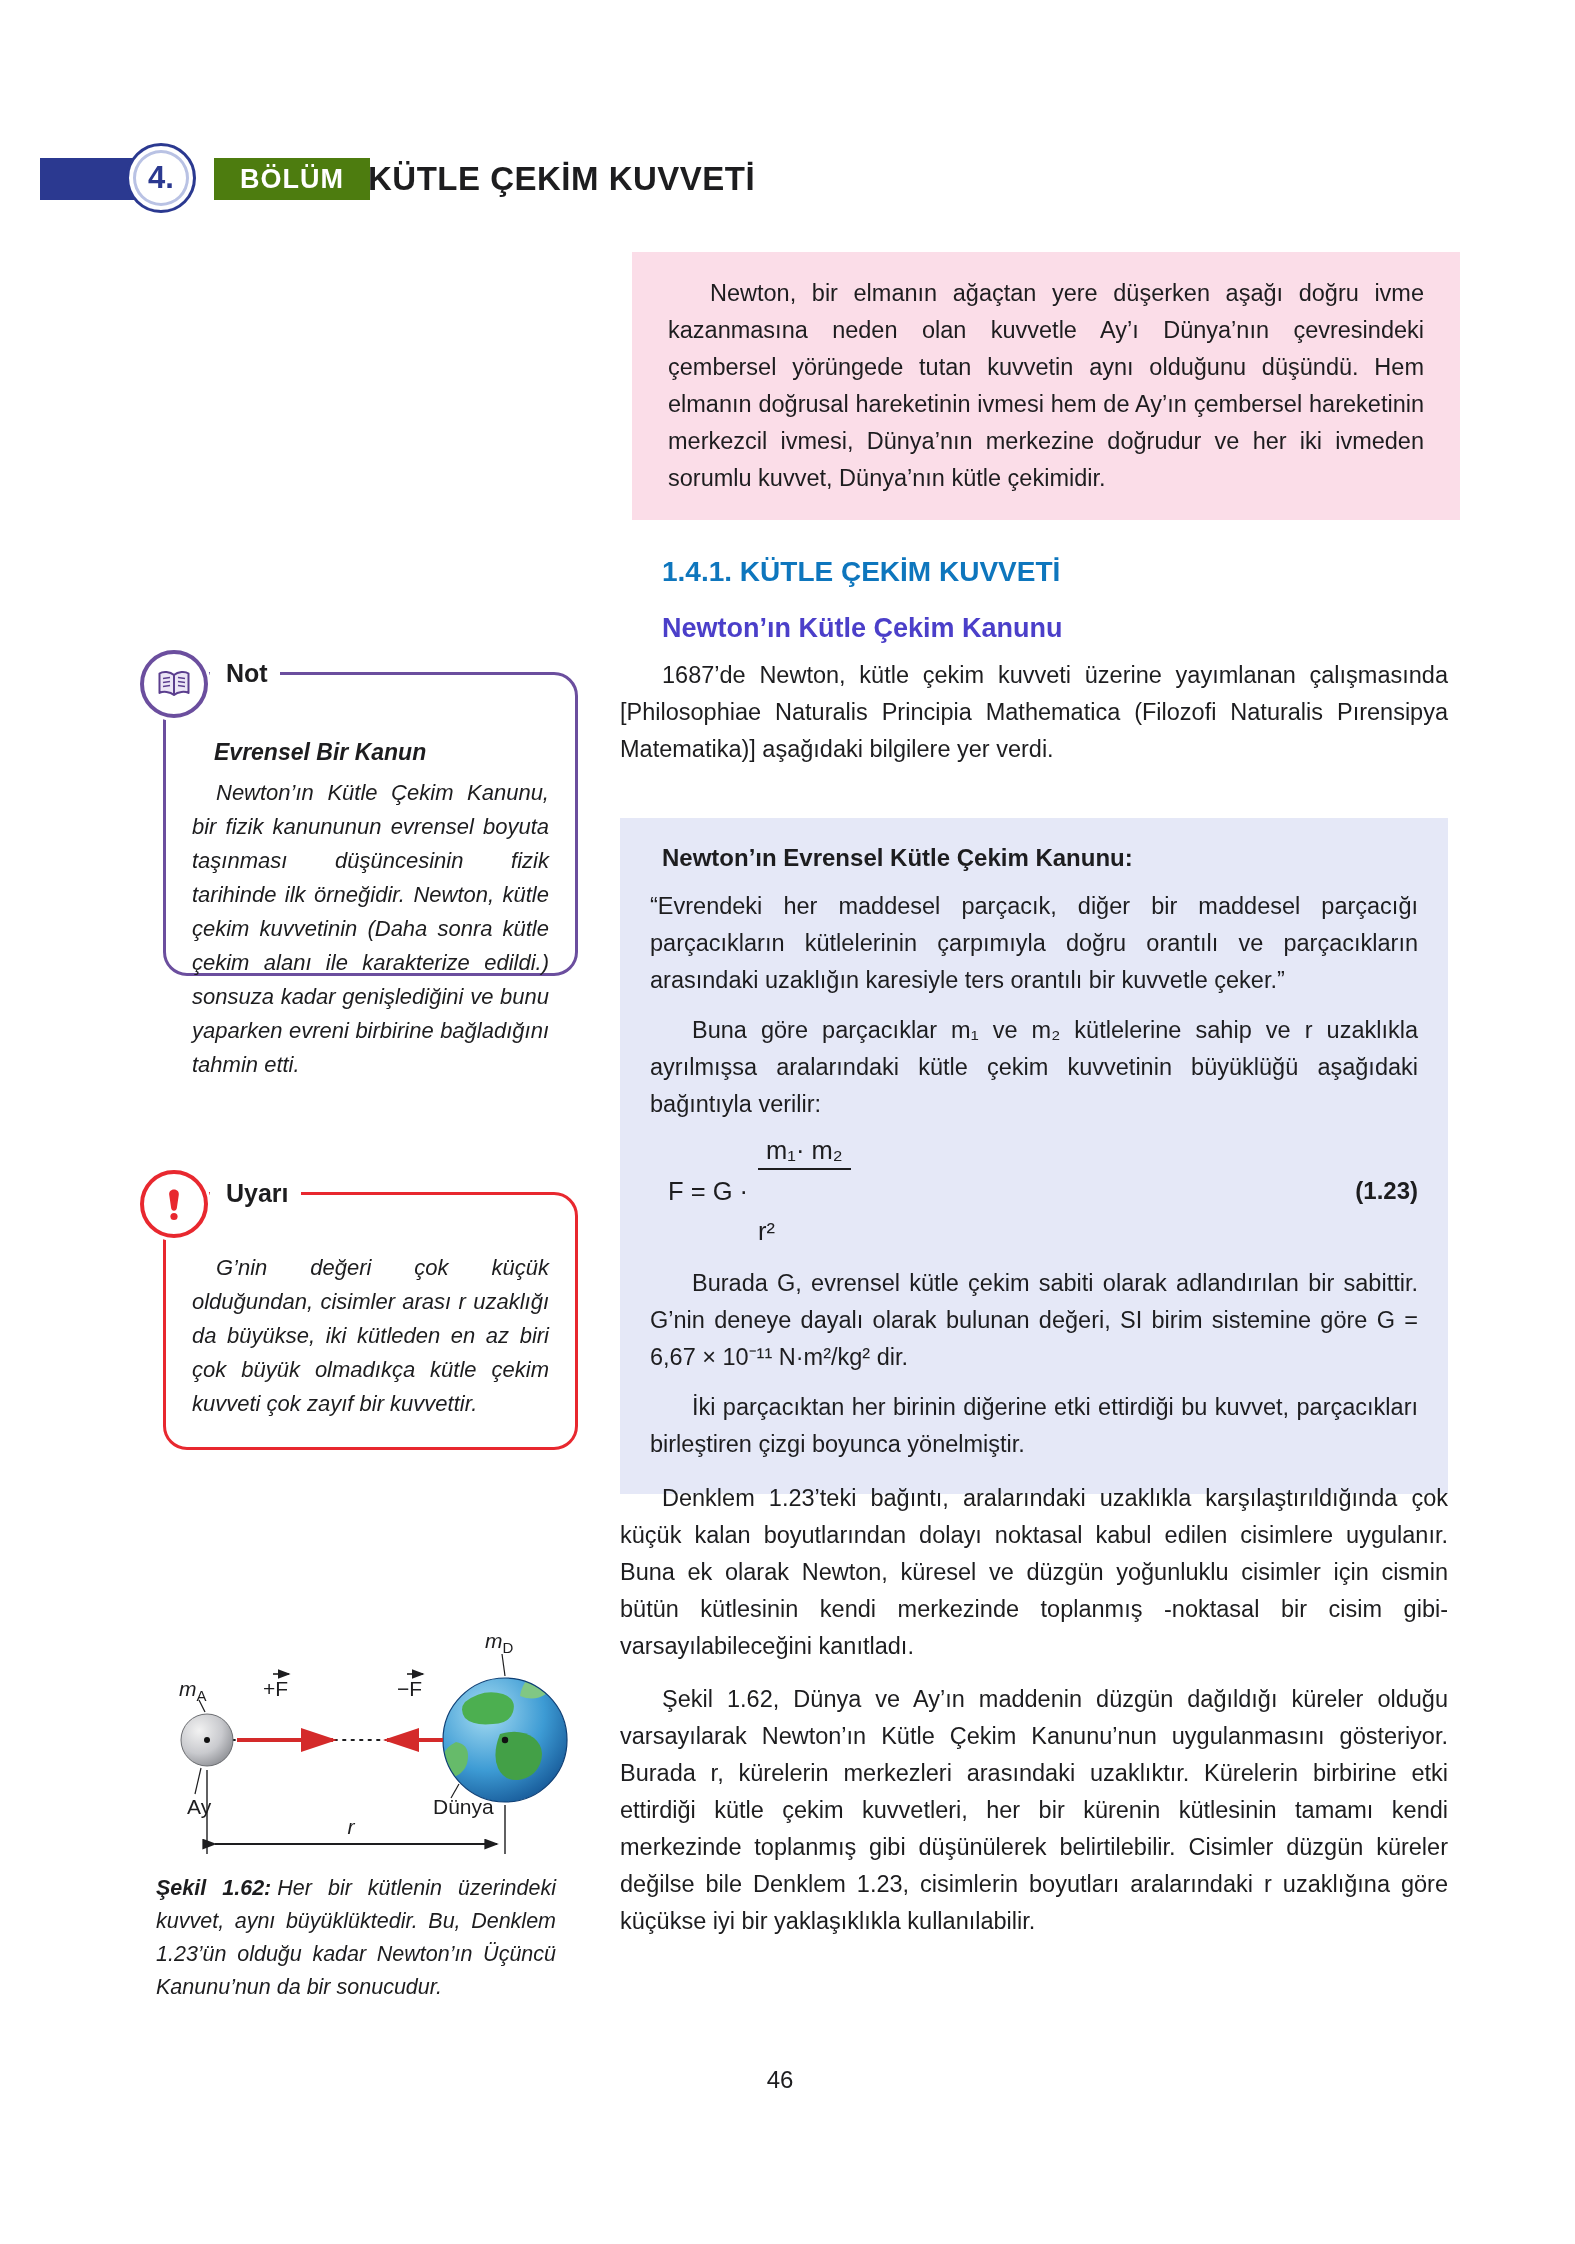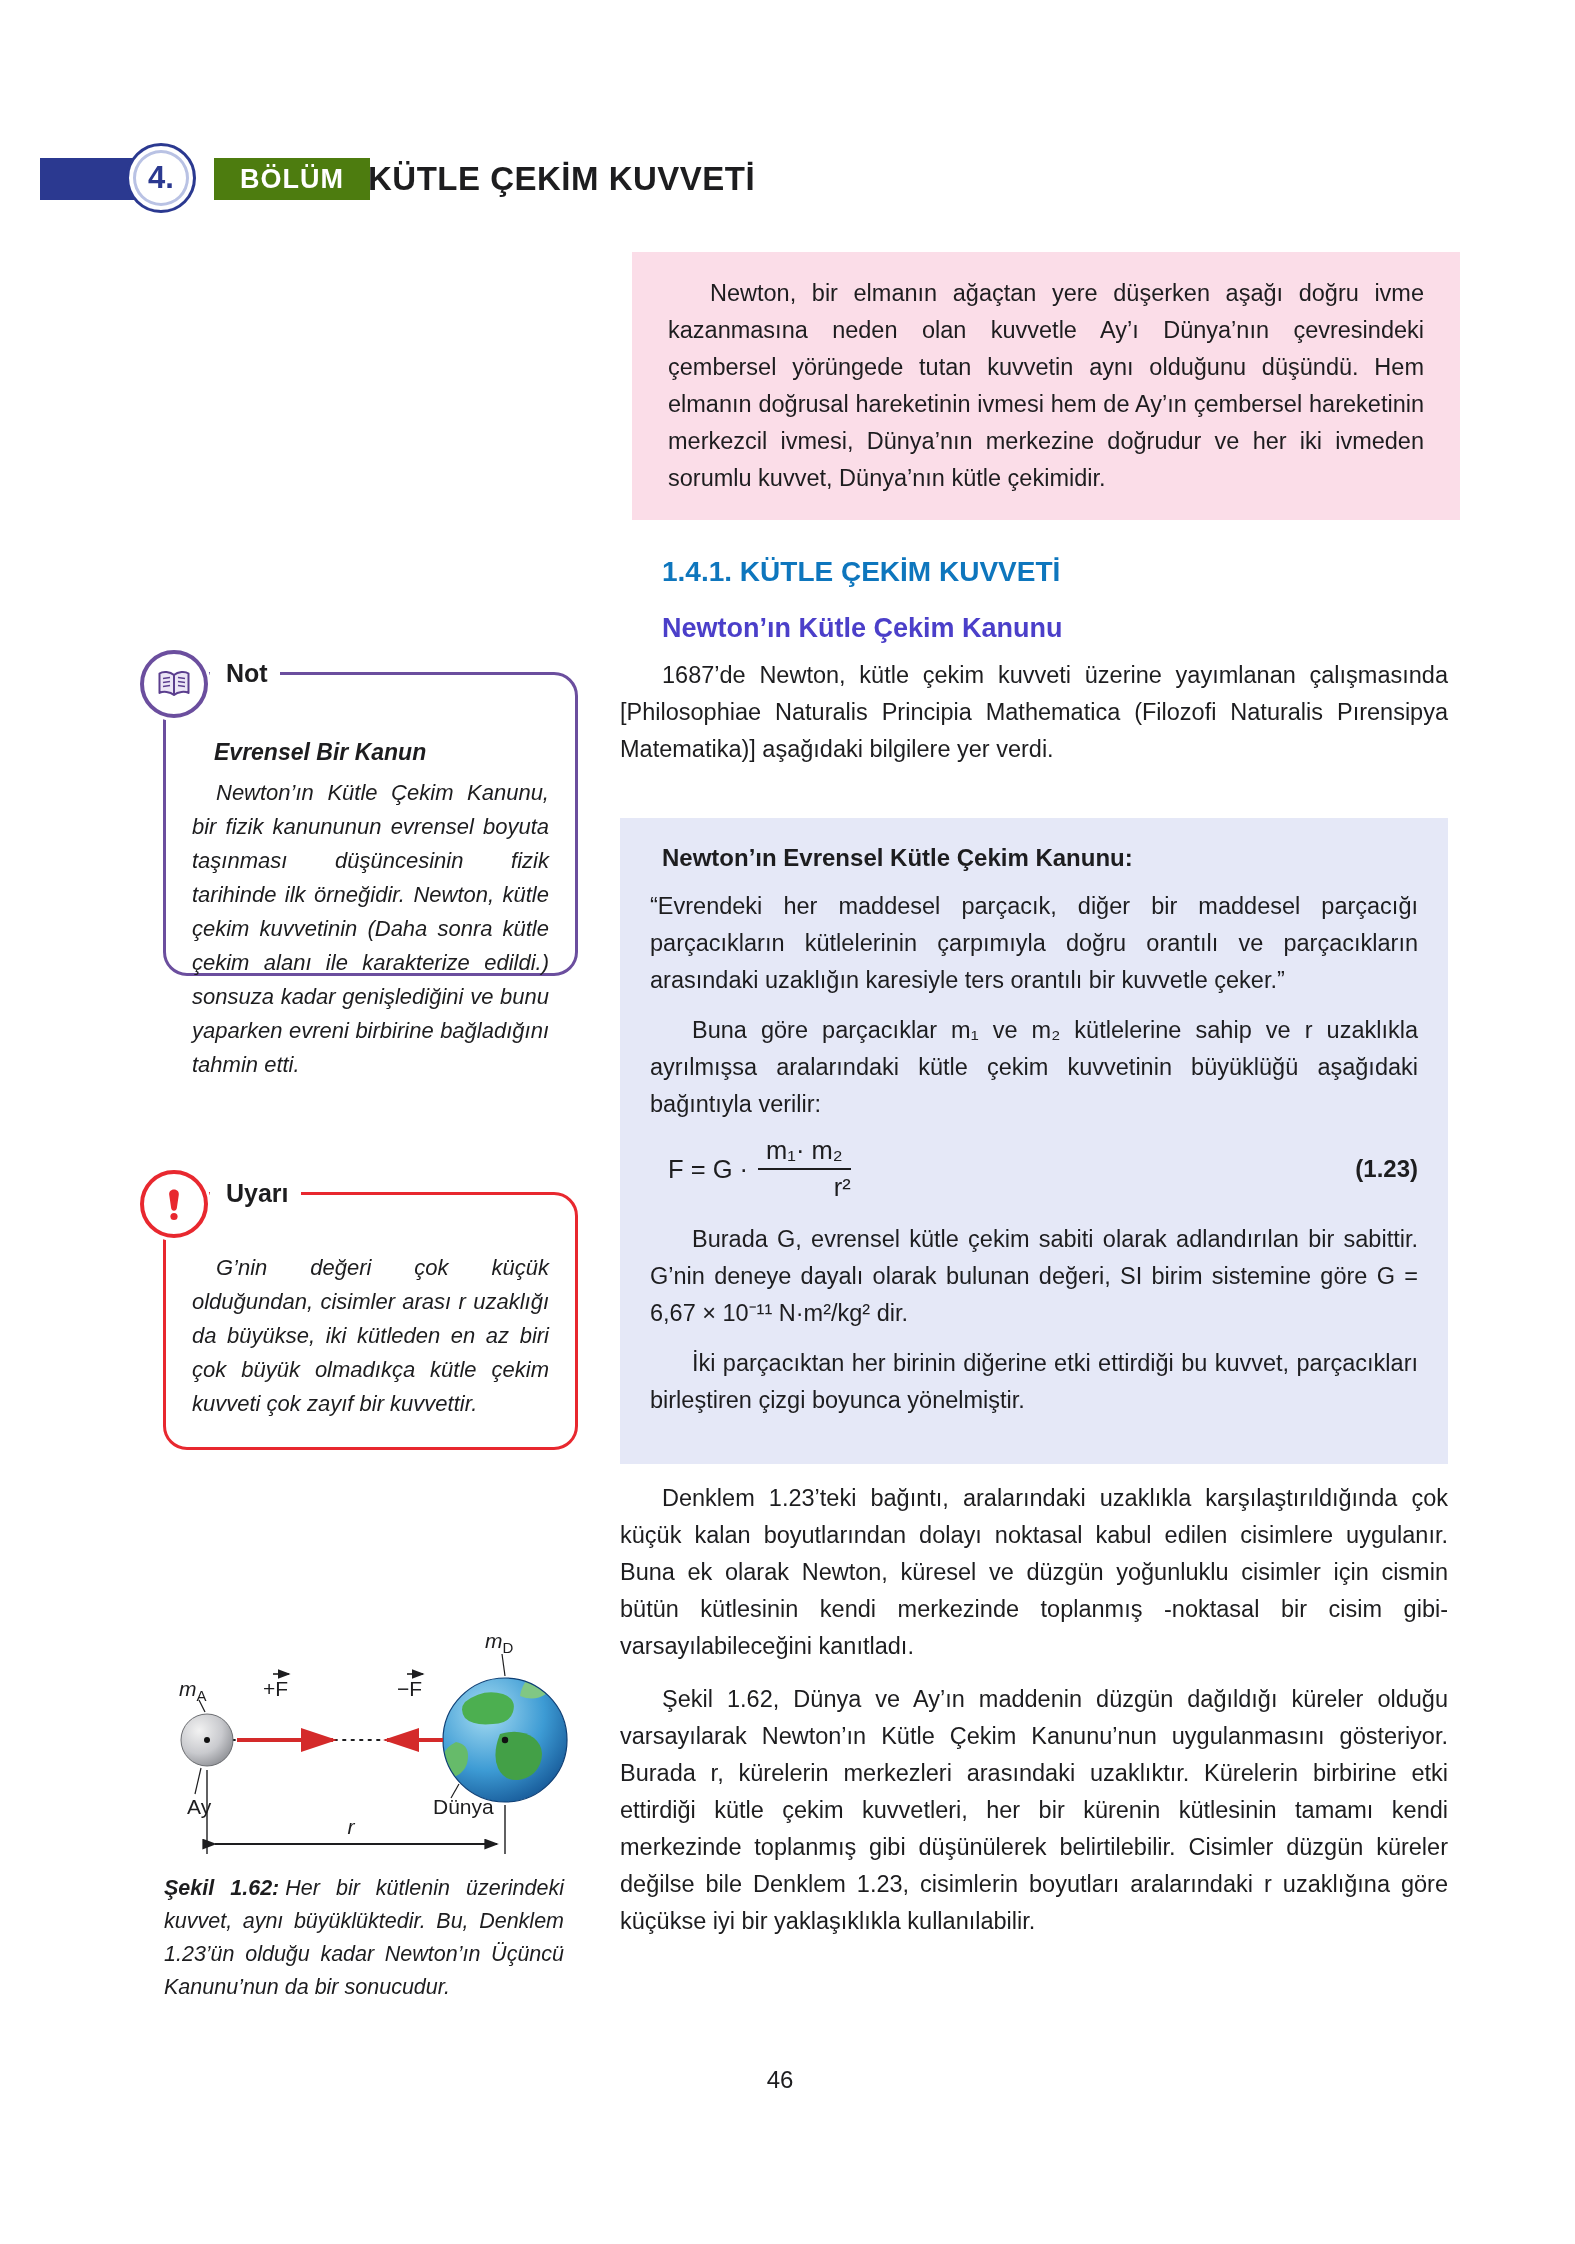--- a/index.html
+++ b/index.html
@@ -40,21 +40,21 @@
   .section-subheading { position:absolute; left:662px; top:613px; font-size:27px; font-weight:700; color:#4B3FC9; }
   .lead-paragraph { position:absolute; left:620px; top:657px; width:828px; }
 
   
   .law-box { position:absolute; left:620px; top:818px; width:828px; min-height:646px;
       background:#E5E8F7; padding:24px 30px 18px 30px; }
   .law-title { font-size:24px; font-weight:700; margin:2px 0 16px 12px; color:#1d1d1f; }
   .law-box p { margin-bottom:13px; }
   .formula-row { display:flex; align-items:center; font-size:25.5px; padding-left:18px; margin:10px 0 18px 0; }
   .f-lhs { margin-right:10px; }
-  .frac { display:inline-flex; flex-direction:column; align-items:flex-end; line-height:1.15; }
+  .frac { display:inline-flex; flex-direction:column; align-items:flex-start; line-height:1.15;gap:44px; }
   .frac .num { border-bottom:2px solid #1d1d1f; padding:0 8px 3px 8px; }
   .frac .den { padding-top:3px; }
   .f-tag { margin-left:auto; font-weight:700; font-size:24px; }
 
   
   .main-body { position:absolute; left:620px; top:1480px; width:828px; }
   .main-body p { margin-bottom:16px; }
 
   
   .side-box { position:absolute; left:163px; width:415px; border-radius:24px; background:#ffffff; }
@@ -69,21 +69,21 @@
   .note-content { padding:64px 26px 0 26px; }
   .warn-content { padding:56px 26px 0 26px; }
   .note-title { font-size:23px; font-weight:700; font-style:italic; margin:0 0 10px 22px; }
   .side-text { font-size:22px; line-height:34px; font-style:italic; text-align:justify; text-indent:24px; }
 
   
   .figure-svg { position:absolute; left:155px; top:1618px; }
   .figure-svg text { font-size:21px; fill:#1d1d1f; }
   .fig-var { font-style:italic; }
   .fig-sub { font-size:15px; }
-  .caption { position:absolute; left:164px; top:1872px; width:400px;
+  .caption { position:absolute; left:156px; top:1872px; width:400px;
       font-size:21.5px; line-height:33px; font-style:italic; text-align:justify; }
   .caption-label { font-weight:700; margin-right:6px; }
 
   
   .page-number { position:absolute; left:0; top:2066px; width:1560px; text-align:center; font-size:24px; color:#1d1d1f; }
 </style>
 </head>
 <body>
 
 <div class="page">

